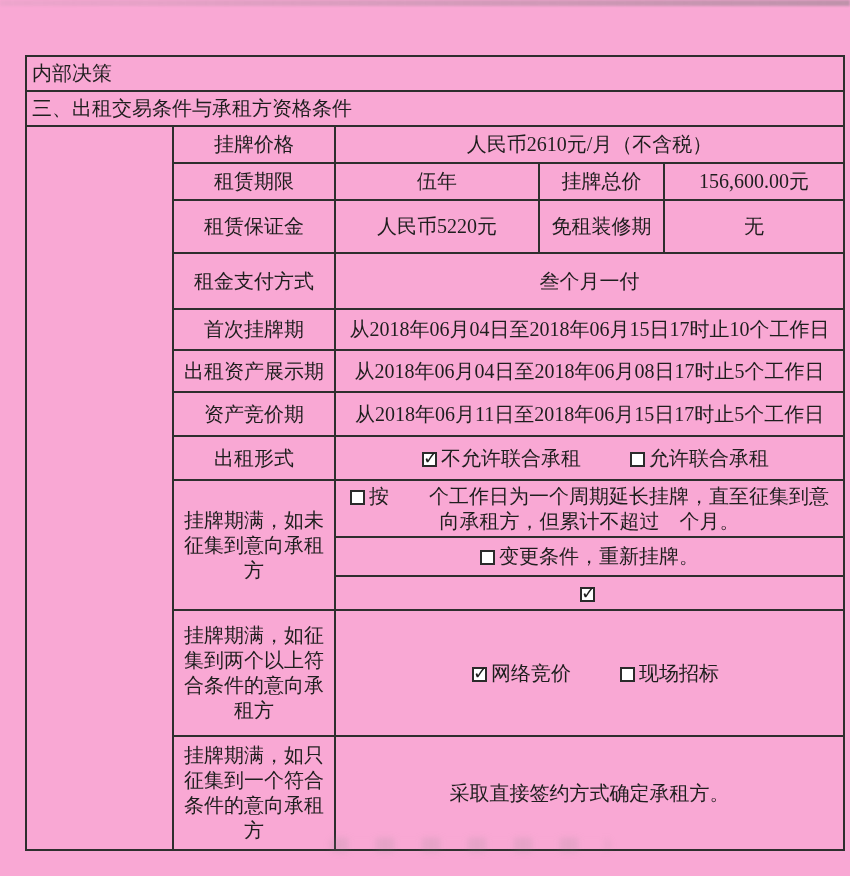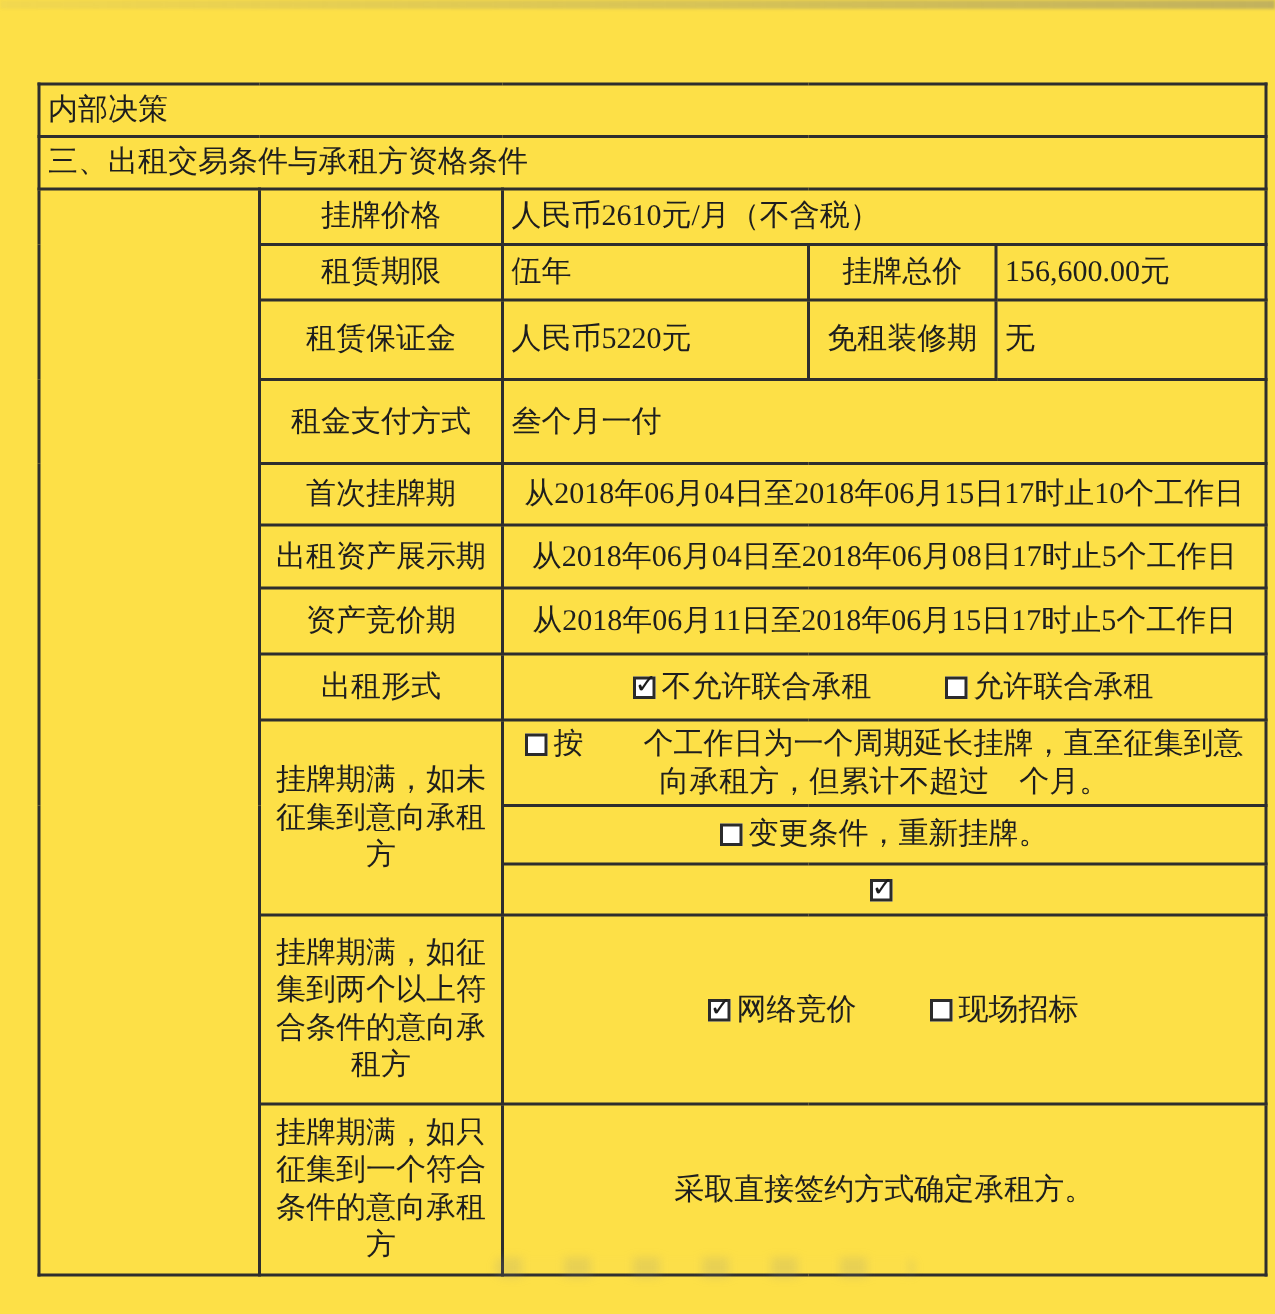--- a/index.html
+++ b/index.html
@@ -5,21 +5,21 @@
   html, body {
     margin: 0;
     padding: 0;
     background: #fdfdfc;
     font-family: "Liberation Serif", "DejaVu Serif", serif;
   }
   #canvas {
     position: relative;
     width: 850px;
     height: 876px;
-    background: #fde047;
+    background: #f9a8d4;
     overflow: hidden;
     color: #1e1e1e;
   }
   
   .scan-top {
     position: absolute;
     left: 0; top: 0;
     width: 100%; height: 6px;
     background: linear-gradient(to right, rgba(150,150,150,0.10), rgba(120,120,120,0.45));
     filter: blur(1px);
@@ -51,21 +51,21 @@
     overflow: hidden;
   }
   td.full-row {
     text-align: left;
     padding-left: 7px;
   }
   td.lbl {
     text-align: center;
     padding: 2px 6px;
   }
-  td.val-center { }
+  td.val-center { text-align: center; }
   td.val-left   { text-align: center; padding-left: 6px; }
   td.empty-col  { background: transparent; }
 
   .cb {
     display: inline-block;
     width: 15px;
     height: 15px;
     border: 2px solid #2b2b2b;
     background: #fff;
     vertical-align: -2px;

